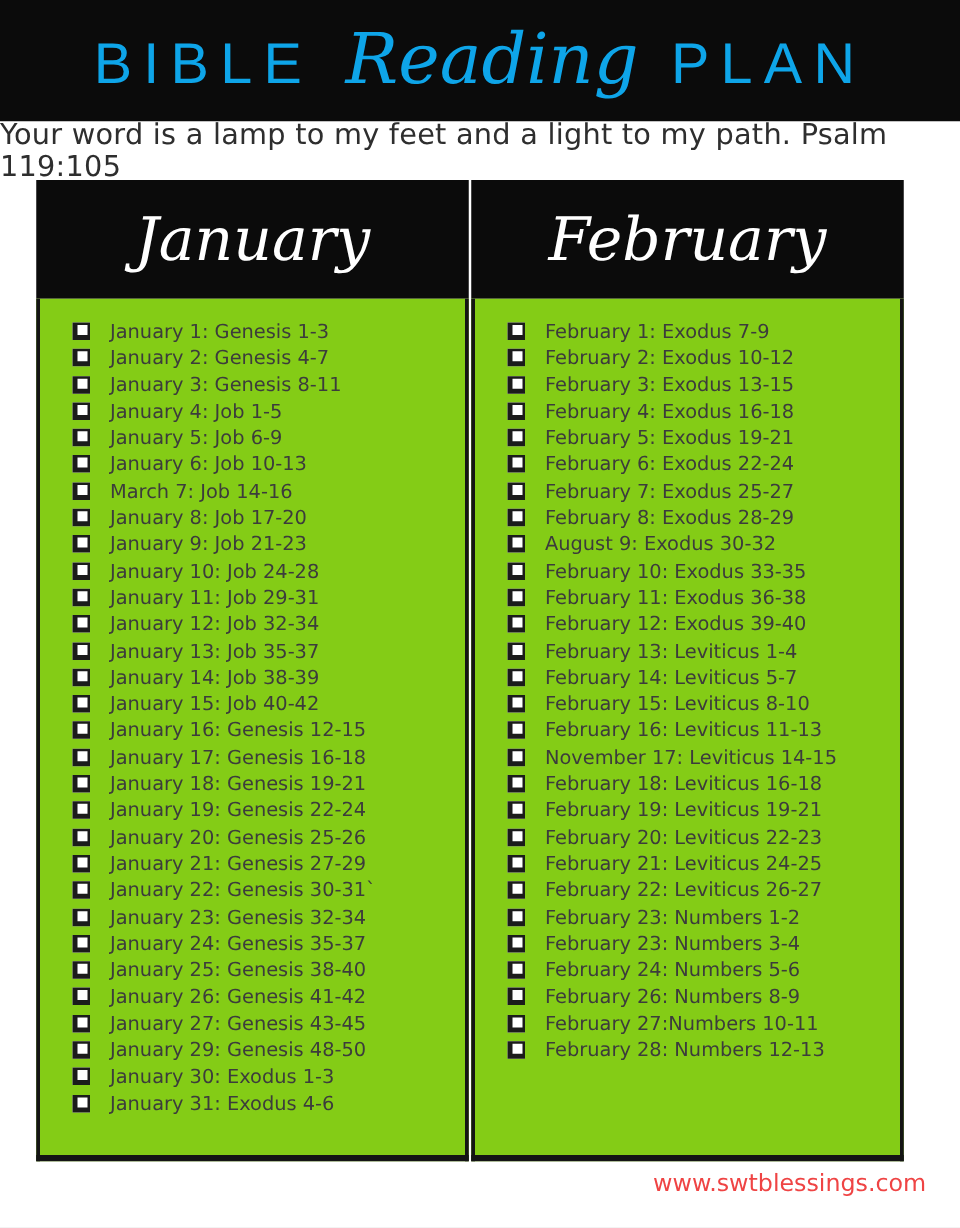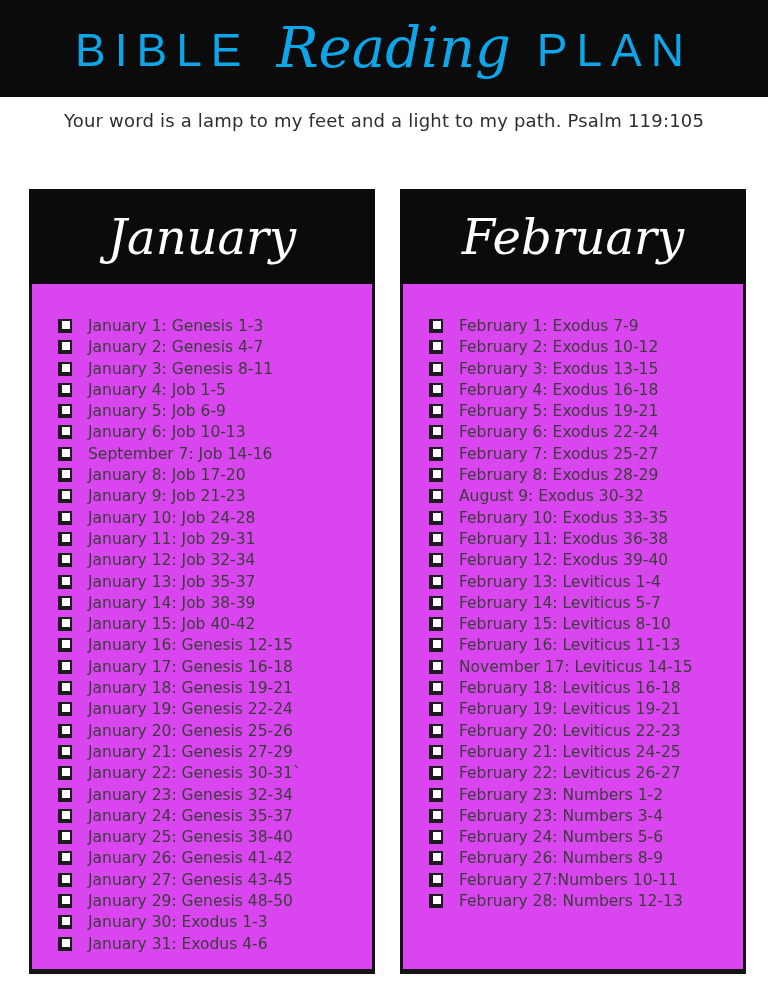--- a/index.html
+++ b/index.html
@@ -16,34 +16,34 @@
     font-family:"Liberation Sans", sans-serif;
     font-size:46px; letter-spacing:9px; font-weight:400; padding-top:2px;
   }
   .t-script {
     font-family:"DejaVu Serif", serif; font-style:italic;
     font-size:56px; line-height:0.9; padding:0 4px;
   }
   
   .verse {
     height:47px; margin:0; display:flex; align-items:center; justify-content:center;
-    font-size:18px; color:#2e2e2e; letter-spacing:0.2px;
+    font-size:23px; color:#2e2e2e; letter-spacing:0.2px;
   }
   
-  .columns { display:flex; gap:25px; padding-left:29px;margin-top:45px; }
+  .columns { display:flex; gap:2px; padding-left:29px; }
   .month-box { width:346px; }
   .month-header {
     height:95px; background:#0b0b0b; color:#ffffff;
     display:flex; align-items:center; justify-content:center;
     font-family:"DejaVu Serif", serif; font-style:italic; font-size:48px;
   }
   .month-body {
-    height:690px; box-sizing:border-box; background:#d946ef;
+    height:690px; box-sizing:border-box; background:#84cc16;
     border:3px solid #141414; border-top:none; border-bottom-width:5px;
-    padding:32px 8px 0 26px; overflow:hidden;
+    padding:16px 8px 0 26px; overflow:hidden;
   }
   .item-row { display:flex; align-items:flex-start; height:21.3px; }
   .checkbox {
     flex:0 0 auto; width:8px; height:8px; background:#ffffff;
     border:2px solid #1b1b1b; border-left-width:4px; border-bottom-width:4px;
     margin:3px 16px 0 0;
   }
   .item-text {
     font-size:15.5px; line-height:20px; color:#3c3c3c; white-space:nowrap;
   }
@@ -97,21 +97,21 @@
             <span class="item-text">January 5: Job 6-9</span>
           </div>
 
           <div class="item-row">
             <span class="checkbox"></span>
             <span class="item-text">January 6: Job 10-13</span>
           </div>
 
           <div class="item-row">
             <span class="checkbox"></span>
-            <span class="item-text">September 7: Job 14-16</span>
+            <span class="item-text">March 7: Job 14-16</span>
           </div>
 
           <div class="item-row">
             <span class="checkbox"></span>
             <span class="item-text">January 8: Job 17-20</span>
           </div>
 
           <div class="item-row">
             <span class="checkbox"></span>
             <span class="item-text">January 9: Job 21-23</span>

